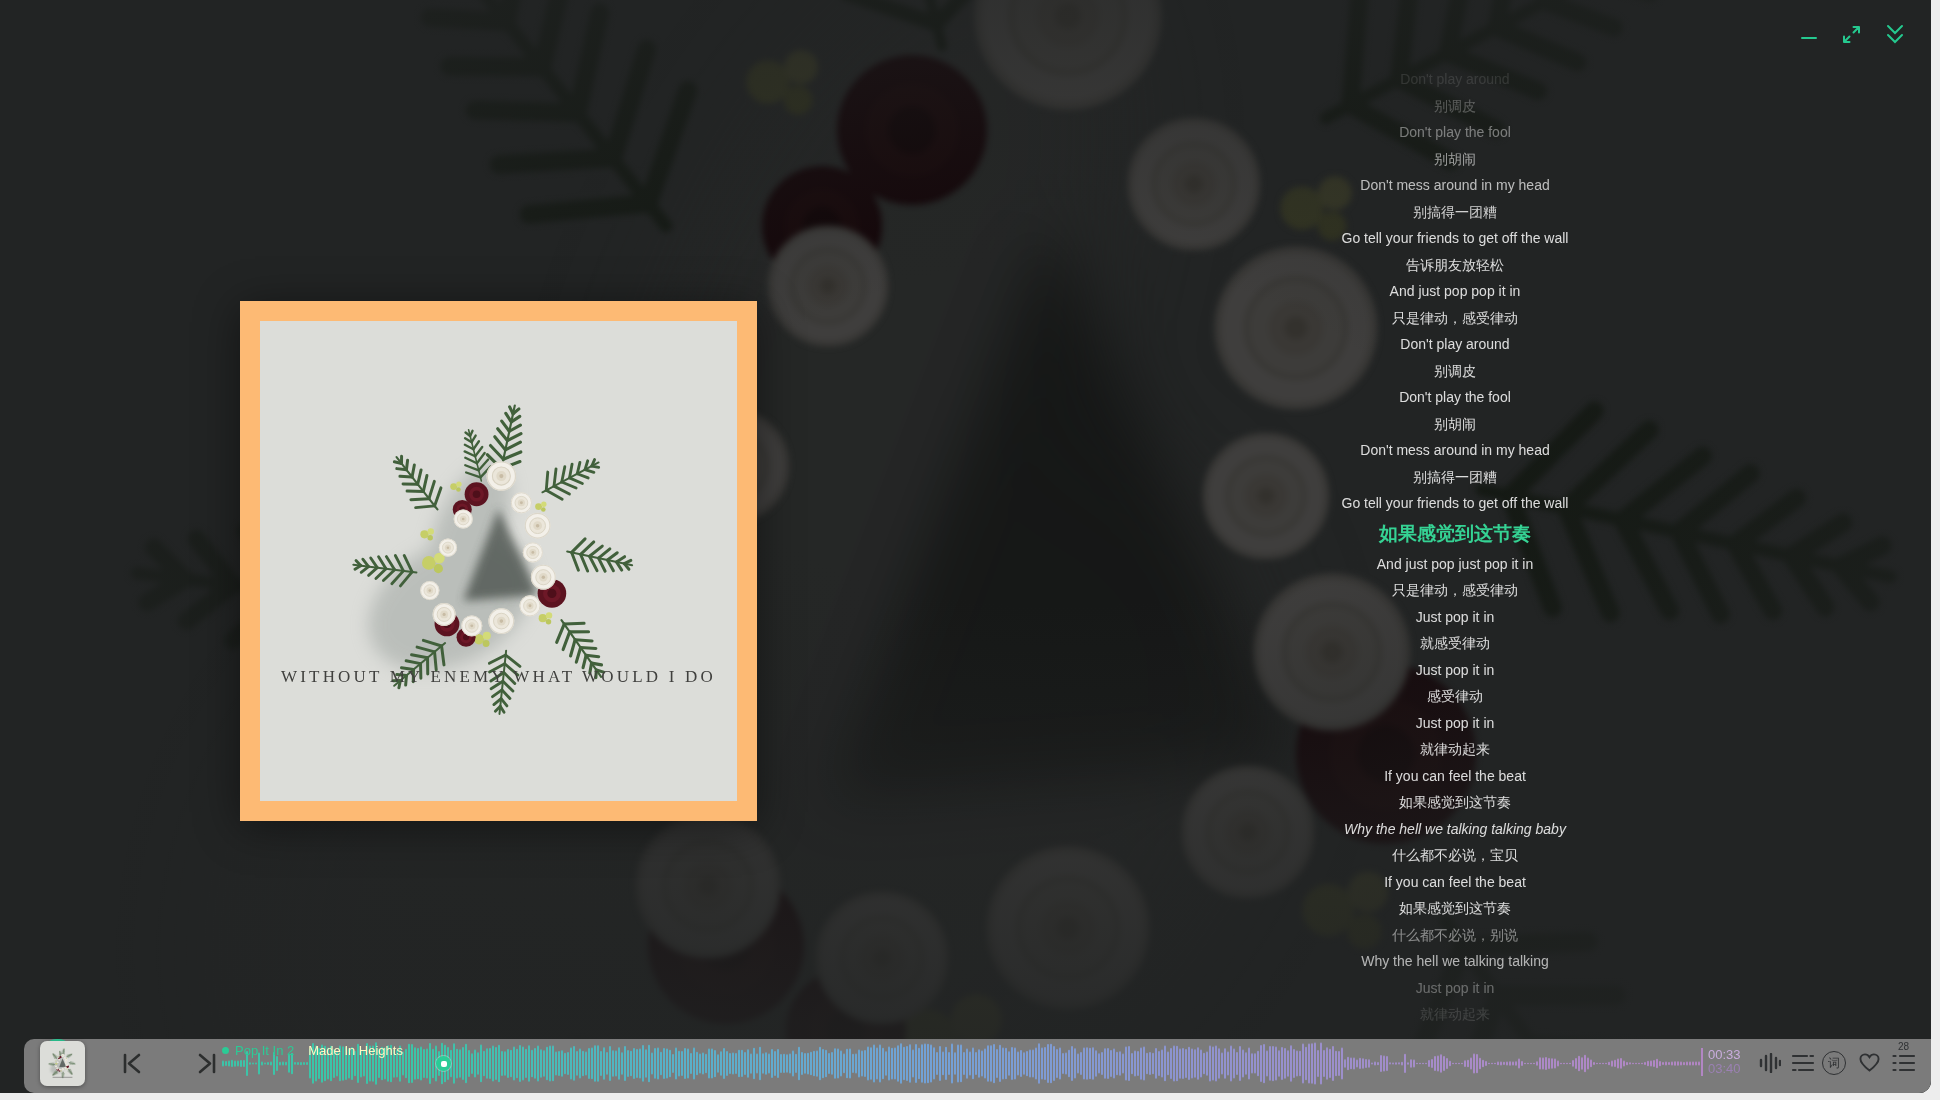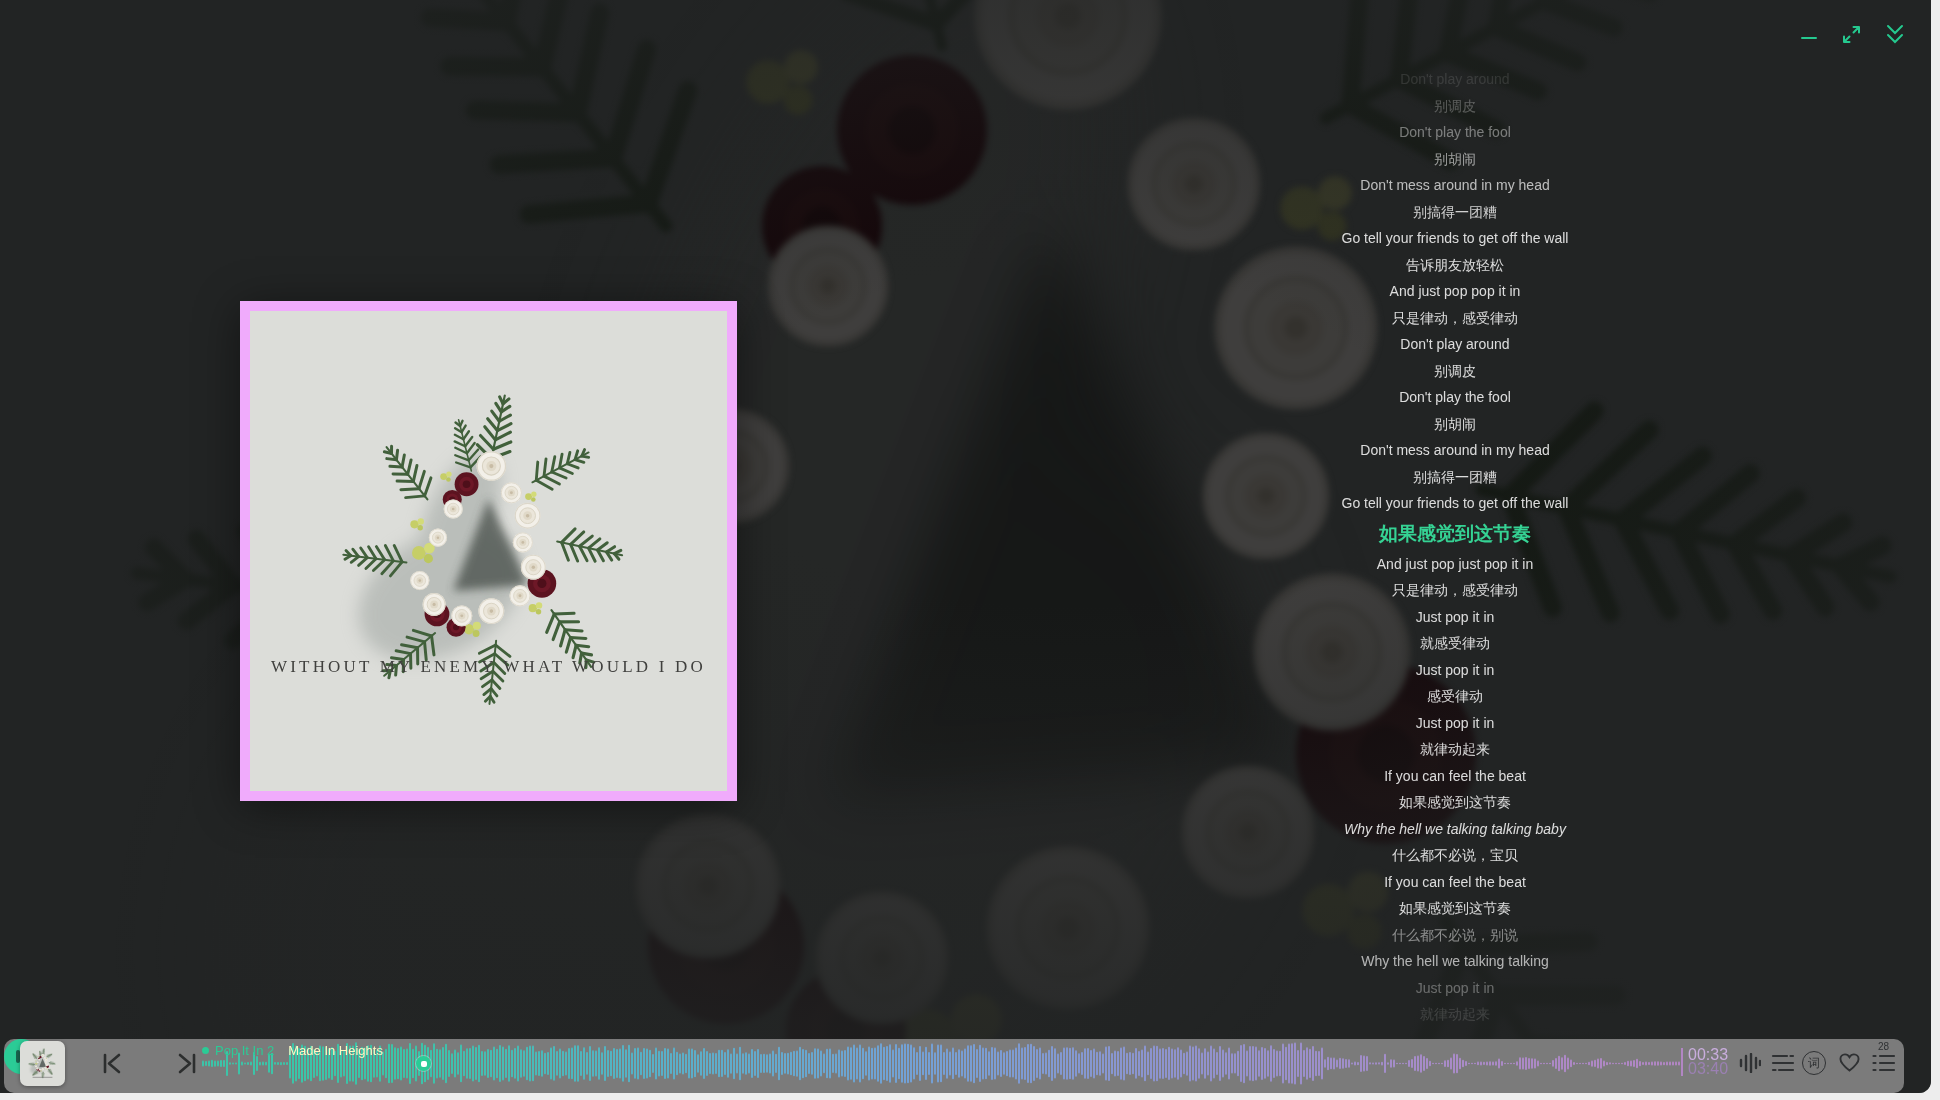--- a/index.html
+++ b/index.html
@@ -7,53 +7,53 @@
   .app{position:absolute;left:0;top:0;width:1931px;height:1093px;background:#222424;
     border-radius:0 0 12px 0;overflow:hidden;}
   .bg-art{position:absolute;left:-450px;top:-950px;width:3000px;height:3000px;
     filter:brightness(0.26) saturate(0.7) blur(3px);pointer-events:none;}
   .bg-dim{position:absolute;inset:0;
     background:radial-gradient(ellipse 62% 55% at 55% 40%, rgba(34,36,36,0) 28%, rgba(34,36,36,0.5) 72%, rgba(34,36,36,0.78) 100%);}
   
   .win-controls{position:absolute;top:24px;right:26px;display:flex;gap:24px;align-items:center;color:#25c98f;}
   .win-controls svg{display:block;cursor:pointer;}
   
-  .album{position:absolute;left:240px;top:301px;width:477px;height:480px;background:#f0abfc;
-    padding:10px;box-shadow:0 6px 42px rgba(0,0,0,0.45);}
+  .album{position:absolute;left:240px;top:301px;width:477px;height:480px;background:#fdba74;
+    padding:20px;box-shadow:0 6px 42px rgba(0,0,0,0.45);}
   .album-inner{position:relative;width:100%;height:100%;background:#dcddd9;overflow:hidden;}
   .album-inner > svg{position:absolute;inset:0;width:100%;height:100%;}
   .album-caption{position:absolute;left:0;right:0;top:72%;text-align:center;
     font-family:"Liberation Serif","DejaVu Serif",serif;font-size:17px;letter-spacing:3.2px;color:#40403e;}
   
   .lyrics-panel{position:absolute;left:1155px;top:66px;width:600px;text-align:center;color:#ececec;}
   .lyric-line{height:26.5px;line-height:26.5px;font-size:14px;white-space:nowrap;cursor:pointer;}
   .lyric-line.active{height:34px;line-height:34px;font-size:19px;font-weight:bold;}
   
-  .player-bar{position:absolute;left:4px;top:1039px;width:1900px;height:54px;
-    background:#7b7b7b;border-radius:10px;}
+  .player-bar{position:absolute;left:24px;top:1039px;width:1900px;height:54px;
+    background:#7b7b7b;border-radius:10px;padding-left:16px;}
   .thumb{position:absolute;left:16px;top:2px;width:45px;height:45px;border-radius:7px;overflow:hidden;
     box-shadow:0 1px 4px rgba(0,0,0,0.35);cursor:pointer;}
   .thumb svg{display:block;width:45px;height:45px;}
   .btn{position:absolute;color:#2c2e2e;cursor:pointer;}
   .btn-prev{left:98px;top:14px;}
   .btn-next{left:172px;top:14px;}
   .btn-play{left:127px;top:7px;width:35px;height:35px;border-radius:50%;background:#2bcb96;
     display:flex;align-items:center;justify-content:center;gap:4px;cursor:pointer;}
   .btn-play i{display:block;width:4px;height:13px;border-radius:2px;background:#19634e;}
   .track-info{position:absolute;left:198px;top:4px;display:flex;align-items:center;font-size:13px;z-index:3;}
   .np-dot{width:7px;height:7px;border-radius:50%;background:#2bcb96;margin-right:6px;}
   .track-title{color:#2bcb96;margin-right:14px;}
   .track-artist{color:#fef9c3;}
   .waveform-wrap{position:absolute;left:198px;top:1px;width:1479px;height:47px;cursor:pointer;}
   .waveform-wrap svg{position:absolute;inset:0;}
   .playhead{position:absolute;top:16px;width:15px;height:15px;border-radius:50%;background:#2bcb96;
     box-shadow:0 0 0 1px rgba(255,255,255,0.3);display:flex;align-items:center;justify-content:center;cursor:grab;z-index:4;}
   .playhead i{display:block;width:6px;height:6px;border-radius:2px;background:#fff;}
   .time{position:absolute;left:1677px;top:9px;border-left:2px solid #b286c4;padding-left:5px;
-    font-size:16px;line-height:14px;}
+    font-size:13px;line-height:14px;}
   .time .elapsed{color:#c9addd;}
   .time .duration{color:#9b80b3;}
   .pbar-icon{position:absolute;top:14px;color:#2f3133;cursor:pointer;}
   .pbar-icon svg{display:block;}
   .icon-visualizer{left:1735px;}
   .icon-order{left:1767px;top:15px;}
   .icon-lyric{left:1798px;top:12px;width:24px;height:24px;border:1.7px solid #2f3133;border-radius:50%;
     box-sizing:border-box;display:flex;align-items:center;justify-content:center;font-size:12px;color:#2f3133;}
   .icon-heart{left:1834px;top:13px;}
   .icon-playlist{left:1868px;top:15px;}

